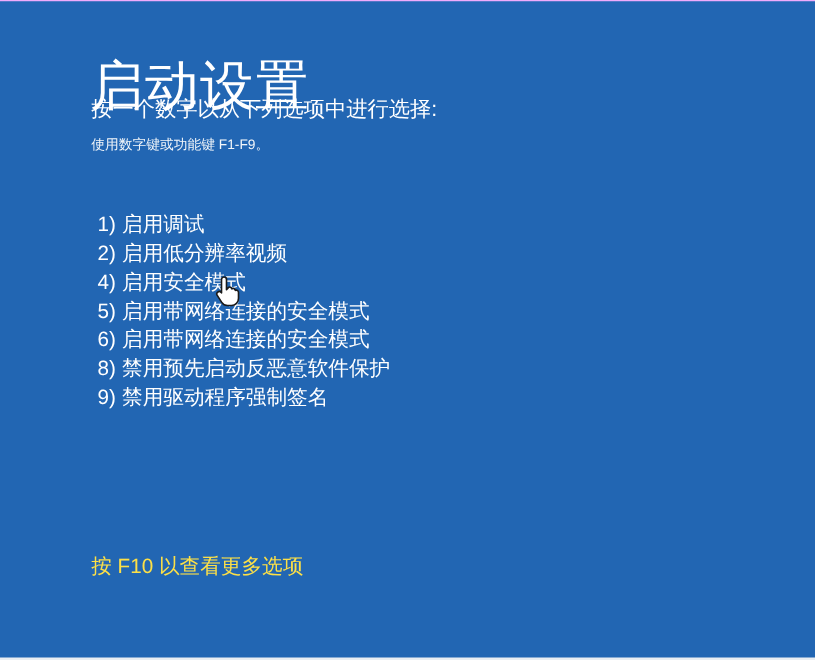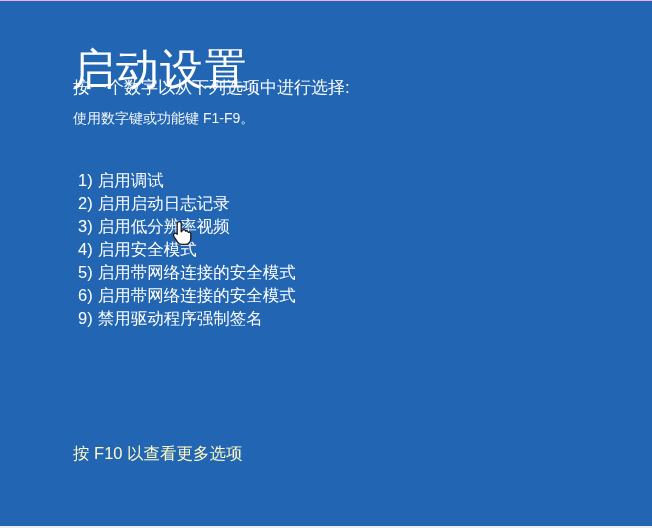--- a/index.html
+++ b/index.html
@@ -43,21 +43,21 @@
     font-weight: 400;
     line-height: 1.3;
     color: #ffffff;
     white-space: nowrap;
     text-align: center;
   }
   .hint {
     position: absolute;
     left: 73px;
     top: 108px;
-    font-size: 14px;
+    font-size: 11px;
     font-weight: 400;
     line-height: 1.3;
     color: #f2f6fa;
     white-space: nowrap;
   }
   .options {
     position: absolute;
     left: 78px;
     top: 168px;
     list-style: none;
@@ -83,21 +83,21 @@
   .footer {
     position: absolute;
     left: 73px;
     top: 440px;
     width: 460px;
   }
   .footer-line {
     font-size: 16.5px;
     font-weight: 400;
     line-height: 25px;
-    color: #fef9c3;
+    color: #fde047;
     white-space: nowrap;
   }
   .cursor {
     position: absolute;
     left: 172px;
     top: 219px;
     width: 22px;
     height: 26px;
     pointer-events: none;
   }
@@ -111,33 +111,33 @@
 
   <div class="subtitle">按一个数字以从下列选项中进行选择:</div>
 
   <div class="hint">使用数字键或功能键 F1-F9。</div>
 
   <ul class="options">
     <li>
       <span class="opt-num">1)</span><span class="opt-label">启用调试</span>
     </li>
     <li>
-      <span class="opt-num">2)</span><span class="opt-label">启用启动日志记录</span>
-    </li>
-    <li>
-      <span class="opt-num">3)</span><span class="opt-label">启用低分辨率视频</span>
+      <span class="opt-num">2)</span><span class="opt-label">启用低分辨率视频</span>
     </li>
     <li>
       <span class="opt-num">4)</span><span class="opt-label">启用安全模式</span>
     </li>
     <li>
       <span class="opt-num">5)</span><span class="opt-label">启用带网络连接的安全模式</span>
     </li>
     <li>
       <span class="opt-num">6)</span><span class="opt-label">启用带网络连接的安全模式</span>
+    </li>
+    <li>
+      <span class="opt-num">8)</span><span class="opt-label">禁用预先启动反恶意软件保护</span>
     </li>
     <li>
       <span class="opt-num">9)</span><span class="opt-label">禁用驱动程序强制签名</span>
     </li>
   </ul>
 
   <div class="footer">
     <div class="footer-line">按 F10 以查看更多选项</div>
   </div>
 

